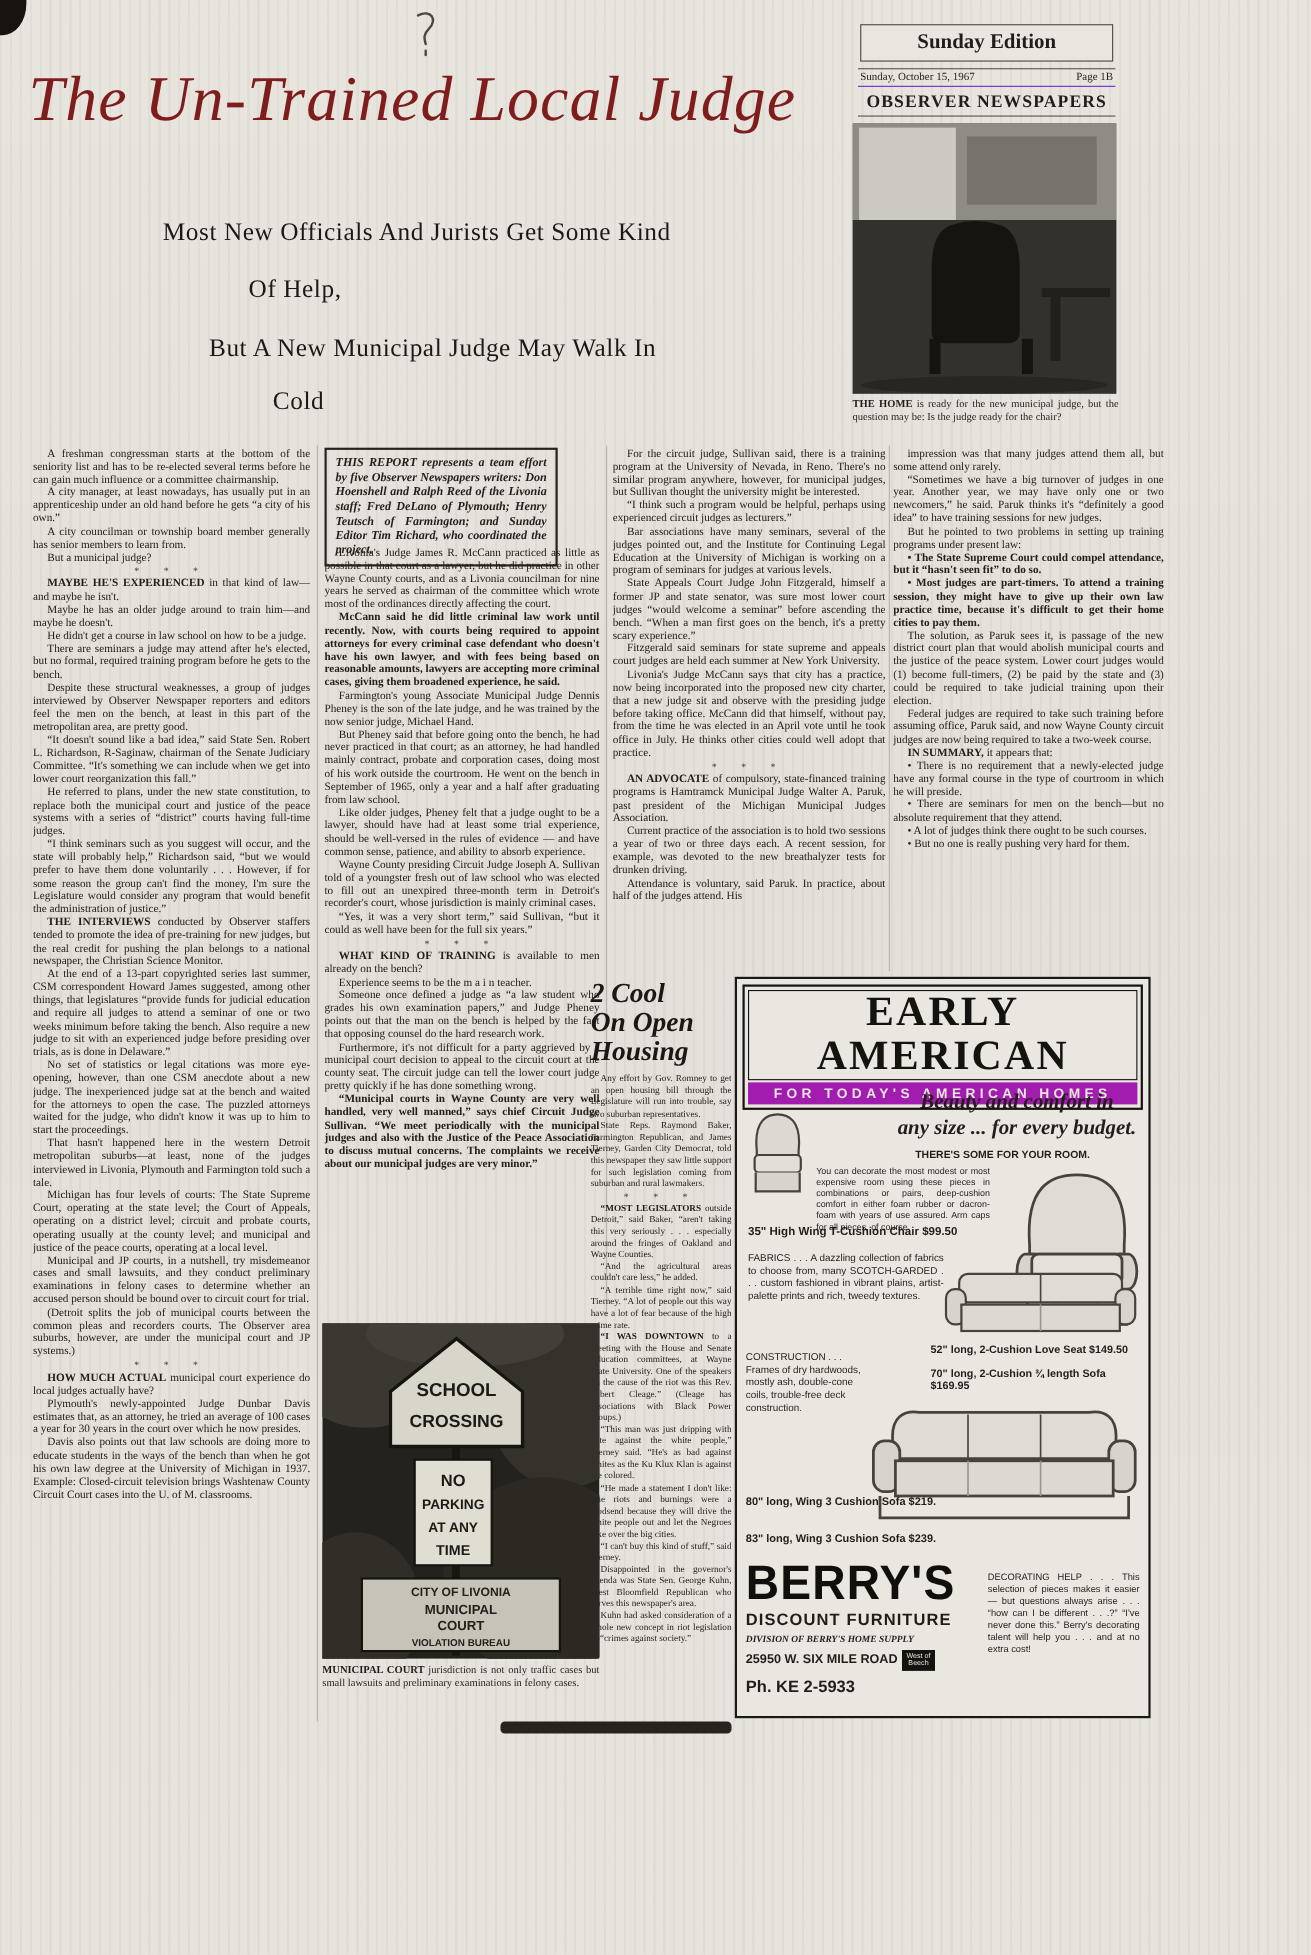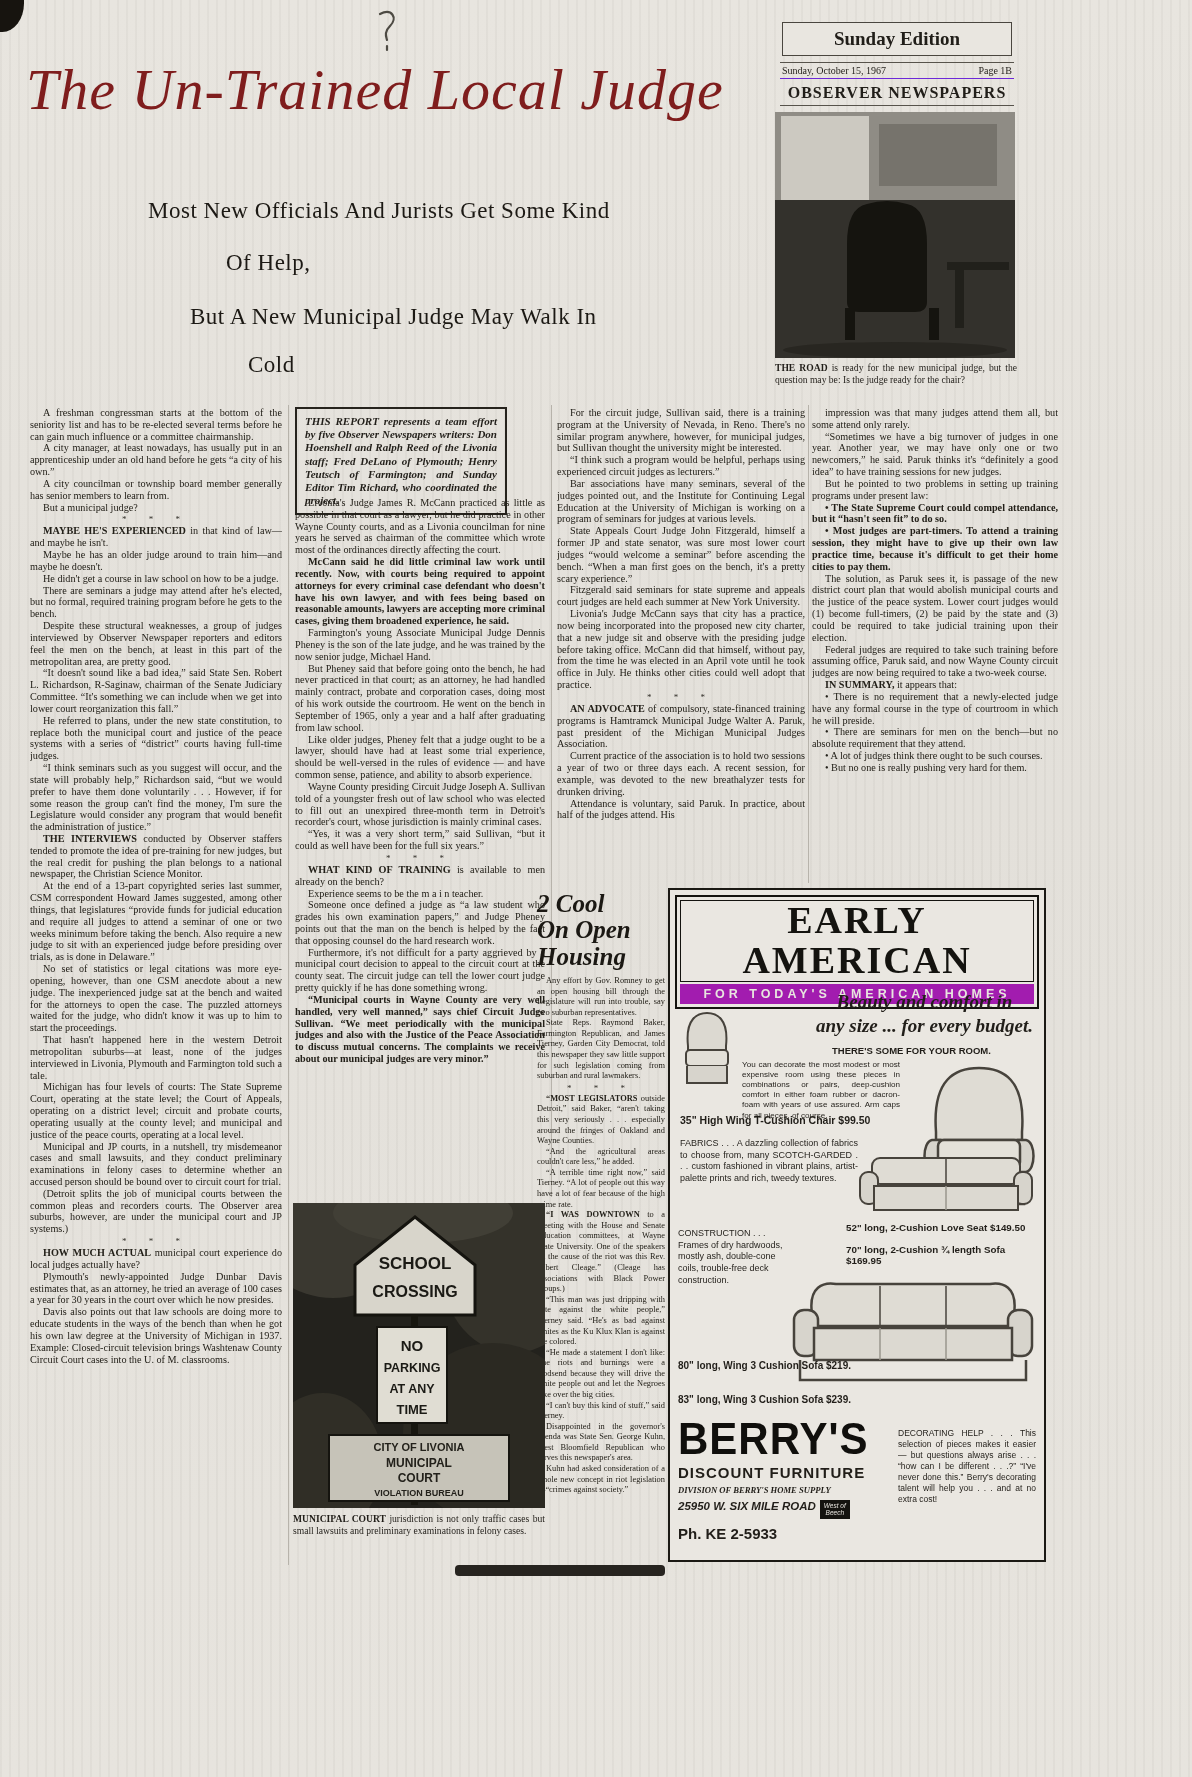--- a/index.html
+++ b/index.html
@@ -55,21 +55,21 @@
   #ad-price52 { left:176px; top:332px; width:195px; font-weight:bold; font-size:9.8px; }
   #ad-price70 { left:176px; top:354px; width:195px; font-weight:bold; font-size:9.8px; }
   #ad-construction { left:8px; top:338px; width:112px; font-size:9px; line-height:1.3; }
   #ad-sofa { left:118px; top:386px; width:250px; height:112px; }
   #ad-price80 { left:8px; top:470px; width:190px; font-weight:bold; font-size:10px; }
   #ad-price83 { left:8px; top:504px; width:200px; font-weight:bold; font-size:10px; }
   #ad-berrys { left:8px; top:528px; width:210px; }
   #ad-store { font-weight:bold; font-size:42px; letter-spacing:1px; line-height:1; color:#100f0c; transform:scaleY(1.05); }
   #ad-storesub { font-weight:bold; font-size:15px; letter-spacing:1px; margin-top:4px; }
   #ad-division { font-family:"Liberation Serif", serif; font-style:italic; font-weight:bold; font-size:8.6px; margin-top:4px; }
-  #ad-addrrow { display:flex; gap:4px; margin-top:5px;font-style:italic; }
+  #ad-addrrow { display:flex; align-items:center; gap:4px; margin-top:5px; }
   #ad-address { font-weight:bold; font-size:11.5px; }
   #ad-westof { background:#14130f; color:#e8e5df; font-size:6.5px; line-height:1.15; padding:2px 4px; text-align:center; }
   #ad-phone { font-weight:bold; font-size:15px; margin-top:6px; }
   #ad-decorating { right:8px; top:538px; width:138px; font-size:8.5px; line-height:1.3; text-align:justify; }
   
   .artifact { background:#17140f; }
   #corner-blob { left:0; top:0; width:24px; height:32px; border-radius:0 0 90% 0; }
   #bottom-bar { left:455px; top:1565px; width:210px; height:11px; border-radius:4px; opacity:.92; }
   #pen-mark { left:372px; top:8px; }
   b { font-weight:bold; }
@@ -109,21 +109,21 @@
       <rect x="0" y="88" width="240" height="158" fill="#33312c"></rect>
       <path d="M92 92 q-20 4 -20 40 l0 58 q0 10 12 10 l56 0 q12 0 12 -10 l0 -58 q0 -36 -20 -40 q-20 -6 -40 0 z" fill="#15140f"></path>
       <rect x="70" y="196" width="10" height="32" fill="#15140f"></rect>
       <rect x="154" y="196" width="10" height="32" fill="#15140f"></rect>
       <rect x="172" y="150" width="62" height="8" fill="#21201b"></rect>
       <rect x="180" y="158" width="9" height="58" fill="#21201b"></rect>
       <ellipse cx="120" cy="238" rx="112" ry="8" fill="#282621"></ellipse>
     </svg>
   </div>
   <div class="abs" id="chair-caption">
-    <b>THE ROAD</b><span> is ready for the new municipal judge, but the question may be: Is the judge ready for the chair?</span>
+    <b>THE HOME</b><span> is ready for the new municipal judge, but the question may be: Is the judge ready for the chair?</span>
   </div>
 
   <div class="abs colrule" style="left:288px; top:405px; height:1160px;"></div>
   <div class="abs colrule" style="left:551px; top:405px; height:792px;"></div>
   <div class="abs colrule" style="left:808px; top:405px; height:478px;"></div>
 
   <div class="col" id="col1">
       <p>A freshman congressman starts at the bottom of the seniority list and has to be re-elected several terms before he can gain much influence or a committee chairmanship.</p>
       <p>A city manager, at least nowadays, has usually put in an apprenticeship under an old hand before he gets “a city of his own.”</p>
       <p>A city councilman or township board member generally has senior members to learn from.</p>

